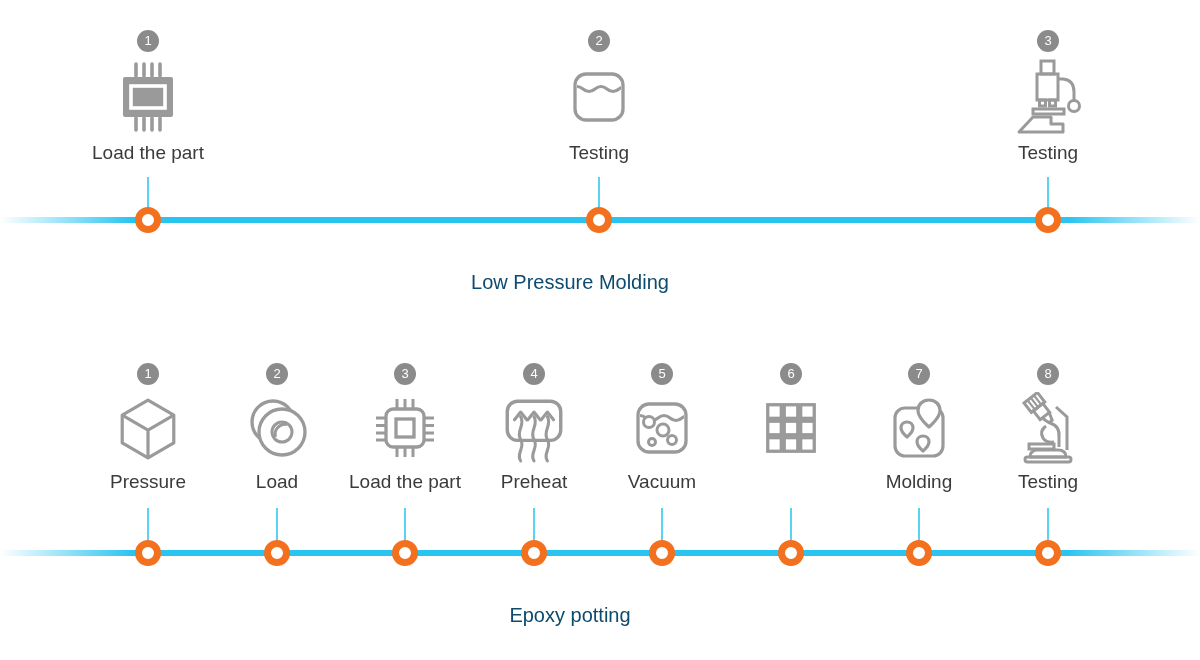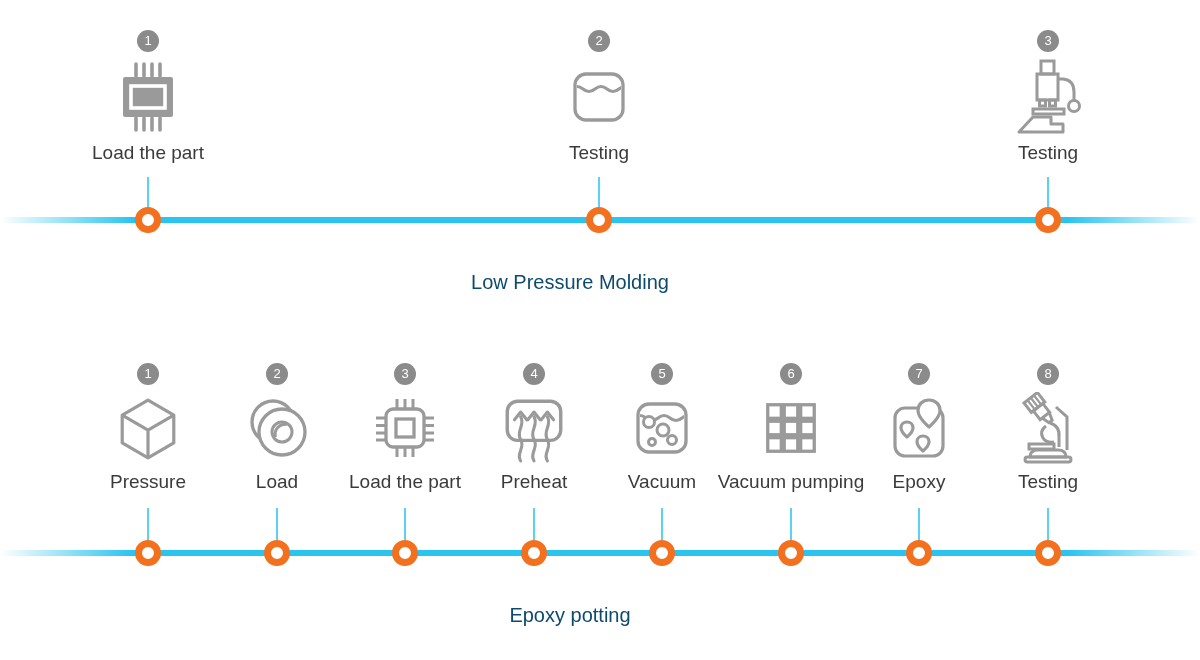--- a/index.html
+++ b/index.html
@@ -191,36 +191,35 @@
             <rect x="42" y="8" width="14" height="14"></rect>
           <rect x="8" y="25" width="14" height="14"></rect>
             <rect x="25" y="25" width="14" height="14"></rect>
             <rect x="42" y="25" width="14" height="14"></rect>
           <rect x="8" y="42" width="14" height="14"></rect>
             <rect x="25" y="42" width="14" height="14"></rect>
             <rect x="42" y="42" width="14" height="14"></rect>
         </g>
       </svg>
     </div>
-    <div class="label">Vacuum pumping</div>
   </div>
 
   <div class="step step-bottom" style="left:829px">
     <div class="badge">7</div>
     <div class="icon icon-bottom">
       <svg width="64" height="68" viewBox="0 0 64 64">
         <rect x="8" y="12" width="48" height="48" rx="10" fill="none" stroke="#9a9a9a" stroke-width="3.2"></rect>
         <g fill="#ffffff" stroke="#9a9a9a" stroke-width="3.2" stroke-linejoin="round">
           <path d="M42,4 C48.5,4 53,8.5 53,14.5 C53,22 42,31 42,31 C42,31 31,22 31,14.5 C31,8.5 35.5,4 42,4 Z"></path>
           <path d="M20,26 C23.5,26 26,28.5 26,31.8 C26,36 20,41 20,41 C20,41 14,36 14,31.8 C14,28.5 16.5,26 20,26 Z"></path>
           <path d="M36,40 C39.5,40 42,42.5 42,45.8 C42,50 36,55 36,55 C36,55 30,50 30,45.8 C30,42.5 32.5,40 36,40 Z"></path>
         </g>
       </svg>
     </div>
-    <div class="label">Epoxy</div>
+    <div class="label">Molding</div>
   </div>
 
   <div class="step step-bottom" style="left:958px">
     <div class="badge">8</div>
     <div class="icon icon-bottom">
       <svg width="64" height="72" viewBox="0 0 64 70">
         <g fill="none" stroke="#9a9a9a" stroke-width="3">
           <g transform="rotate(-38 26 20)">
             <rect x="18" y="1" width="17" height="12"></rect>
             <path d="M22.5,2 V12 M26.5,2 V12 M30.5,2 V12" stroke-width="2.2"></path>

